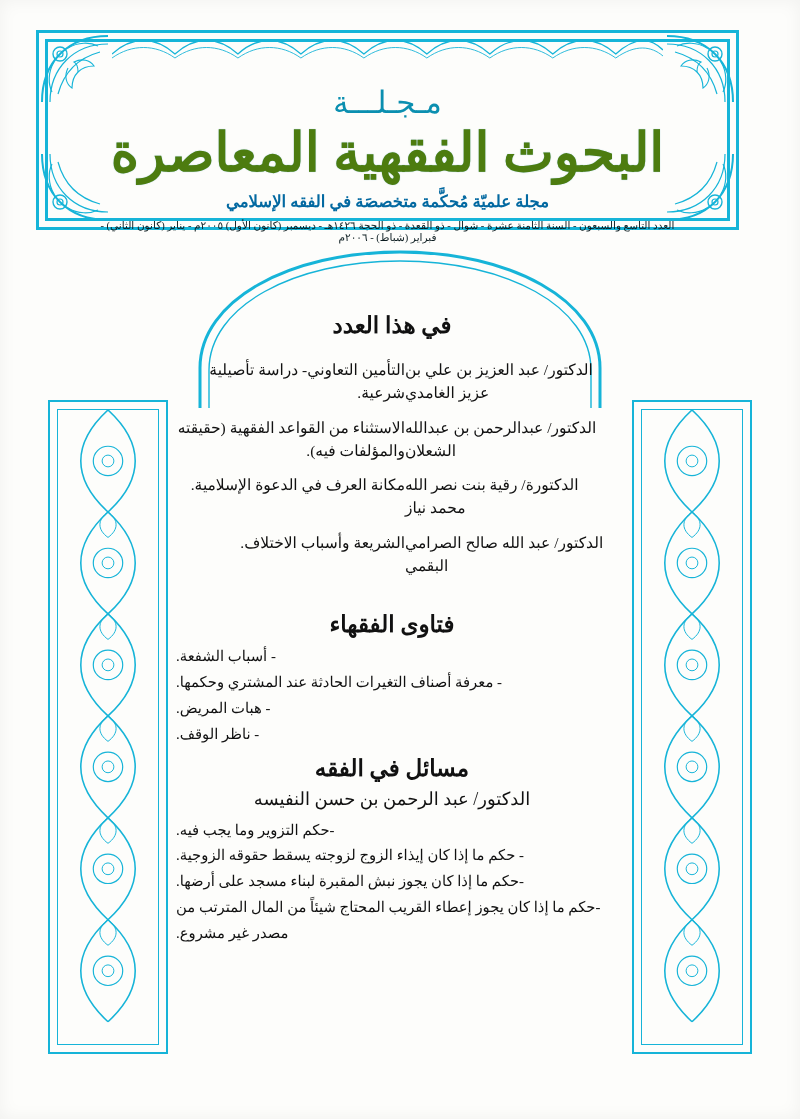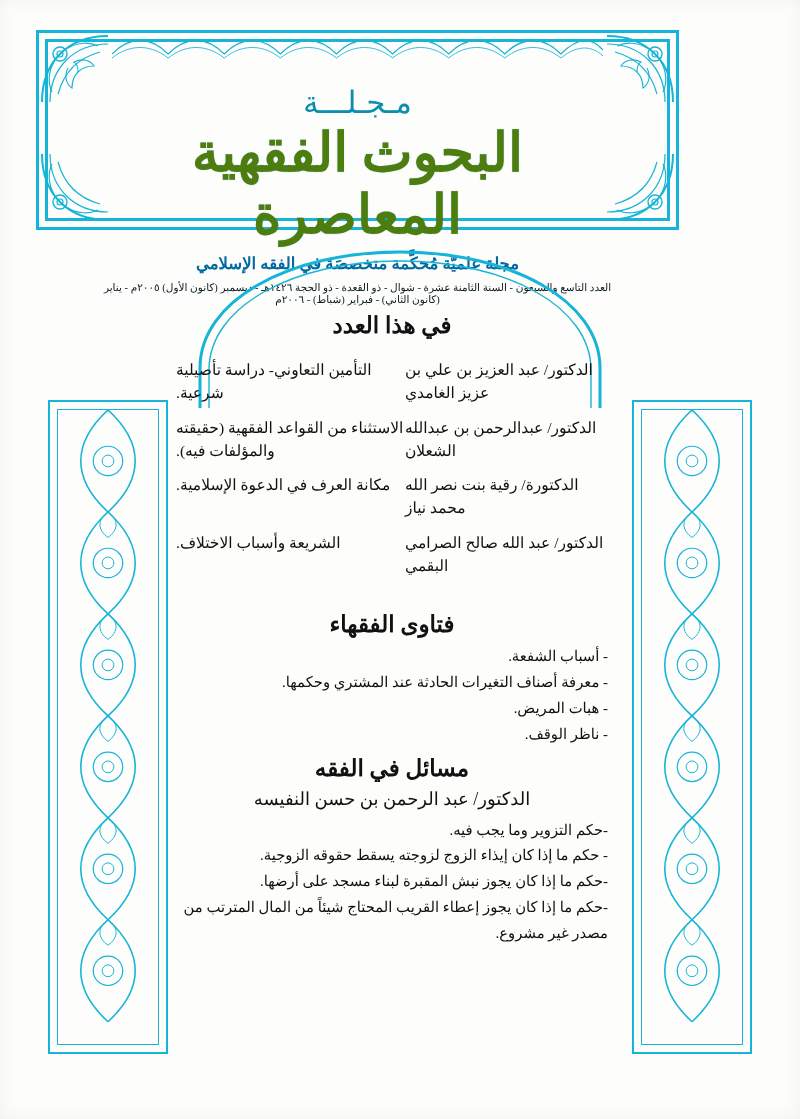--- a/index.html
+++ b/index.html
@@ -27,21 +27,21 @@
     inset: 0;
     box-shadow: inset 0 0 18px rgba(0,0,0,0.05);
     pointer-events: none;
   }
 
   
   .top-frame {
     position: absolute;
     left: 36px;
     top: 30px;
-    width: 643px;
+    width: 703px;
     height: 230px;
   }
   .top-frame .band {
     position: absolute;
     border: 3px solid #16b4d8;
   }
   .band-outer {
     left: 0; top: 0; right: 0; height: 194px;
     border-width: 3px;
   }
@@ -162,36 +162,36 @@
     border-collapse: collapse;
     direction: rtl;
     font-size: 15.5px;
   }
   table.toc td {
     vertical-align: top;
     padding: 3px 0 8px 0;
     line-height: 1.5;
   }
   td.topic {
-    text-align: left;
+    text-align: right;
     width: 53%;
     padding-left: 10px;
   }
   td.author {
     text-align: left;
     width: 47%;
     padding-right: 10px;
   }
 
   ul.bullets {
     list-style: none;
     margin: 4px 0 0 0;
     padding: 0;
     direction: rtl;
-    text-align: right;
+    text-align: left;
   }
   ul.bullets li {
     font-size: 14.8px;
     line-height: 1.75;
   }
   .byline {
     font-size: 18px;
     margin: 6px 0 8px 0;
     text-align: center;
   }

